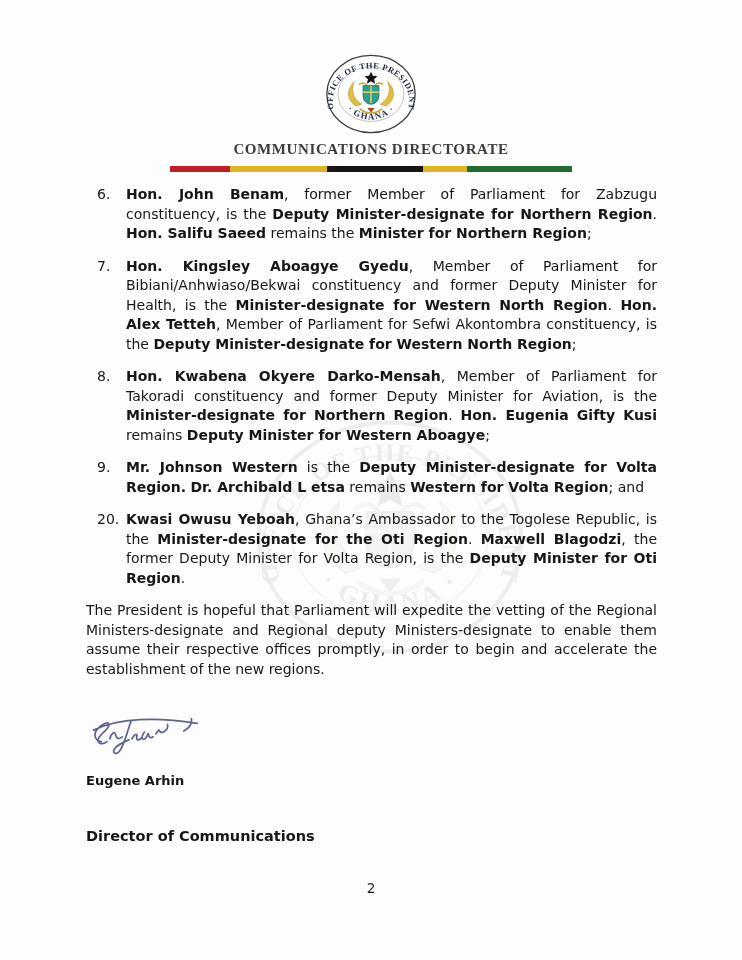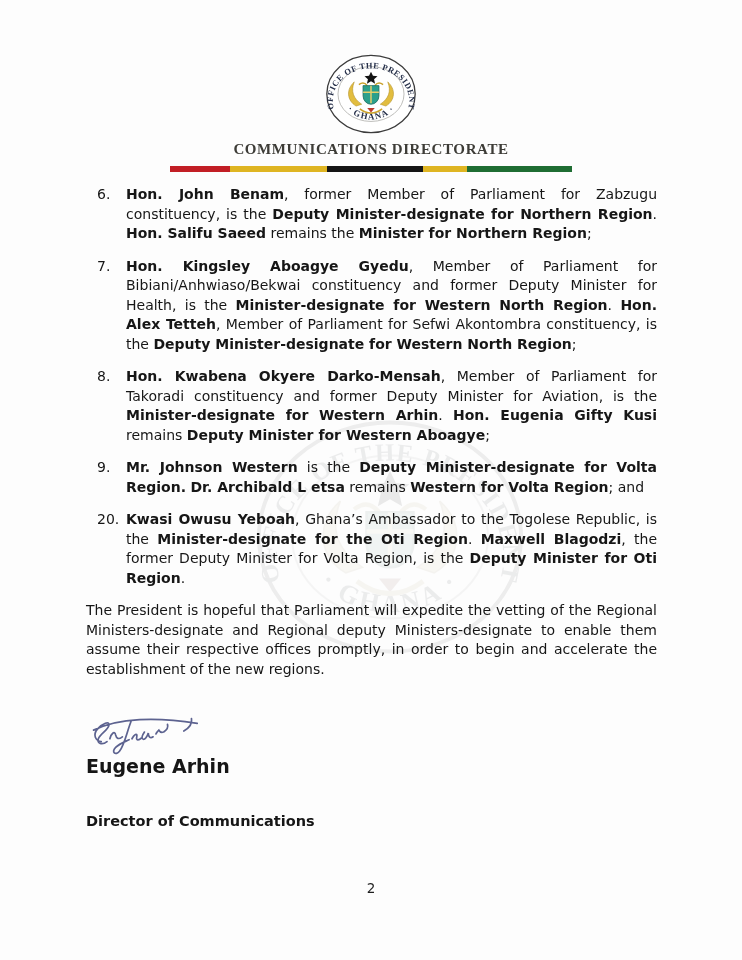--- a/index.html
+++ b/index.html
@@ -48,21 +48,21 @@
     text-align:justify;
   }
   .ministers-list { padding-left:11px; }
   .list-item { display:flex; margin-bottom:13px; }
   .list-item .num { flex:0 0 29px; }
   .list-item .item-text { flex:1 1 auto; text-align:justify; }
   .closing-paragraph { margin-top:11px; }
   
   .signature-block { position:relative; z-index:2; margin:30px 0 0 86px; }
   .sig-script svg { width:138px; height:48px; display:block; }
-  .sig-name { font-weight:bold; font-size:19px; margin-top:0; line-height:18px; }
+  .sig-name { font-weight:bold; font-size:13px; margin-top:15px; line-height:18px; }
   .sig-title { font-weight:bold; font-size:14.5px; line-height:18px;margin-top:37px; }
   
   .watermark {
     position:absolute;
     left:252px; top:408px;
     width:276px; height:258px;
     opacity:0.08;
     filter:grayscale(0.6);
     z-index:1;
     pointer-events:none;
@@ -140,21 +140,21 @@
         <div class="list-item">
           <span class="num">6.</span>
           <div class="item-text"><b>Hon. John Benam</b>, former Member of Parliament for Zabzugu constituency, is the <b>Deputy Minister-designate for Northern Region</b>. <b>Hon. Salifu Saeed</b> remains the <b>Minister for Northern Region</b>;</div>
         </div>
         <div class="list-item">
           <span class="num">7.</span>
           <div class="item-text"><b>Hon. Kingsley Aboagye Gyedu</b>, Member of Parliament for Bibiani/Anhwiaso/Bekwai constituency and former Deputy Minister for Health, is the <b>Minister-designate for Western North Region</b>. <b>Hon. Alex Tetteh</b>, Member of Parliament for Sefwi Akontombra constituency, is the <b>Deputy Minister-designate for Western North Region</b>;</div>
         </div>
         <div class="list-item">
           <span class="num">8.</span>
-          <div class="item-text"><b>Hon. Kwabena Okyere Darko-Mensah</b>, Member of Parliament for Takoradi constituency and former Deputy Minister for Aviation, is the <b>Minister-designate for Western Arhin</b>. <b>Hon. Eugenia Gifty Kusi</b> remains <b>Deputy Minister for Western Aboagye</b>;</div>
+          <div class="item-text"><b>Hon. Kwabena Okyere Darko-Mensah</b>, Member of Parliament for Takoradi constituency and former Deputy Minister for Aviation, is the <b>Minister-designate for Northern Region</b>. <b>Hon. Eugenia Gifty Kusi</b> remains <b>Deputy Minister for Western Aboagye</b>;</div>
         </div>
         <div class="list-item">
           <span class="num">9.</span>
           <div class="item-text"><b>Mr. Johnson Western</b> is the <b>Deputy Minister-designate for Volta Region.</b> <b>Dr. Archibald L etsa</b> remains <b>Western for Volta Region</b>; and</div>
         </div>
         <div class="list-item">
           <span class="num">20.</span>
           <div class="item-text"><b>Kwasi Owusu Yeboah</b>, Ghana’s Ambassador to the Togolese Republic, is the <b>Minister-designate for the Oti Region</b>. <b>Maxwell Blagodzi</b>, the former Deputy Minister for Volta Region, is the <b>Deputy Minister for Oti Region</b>.</div>
         </div>
       </div>

